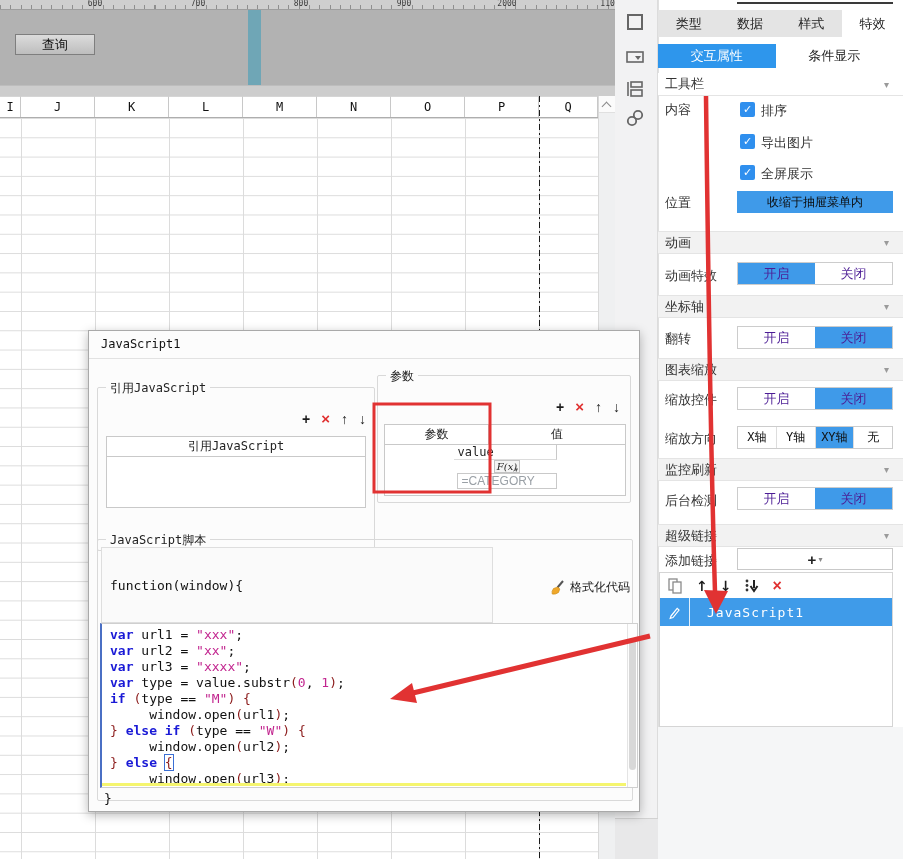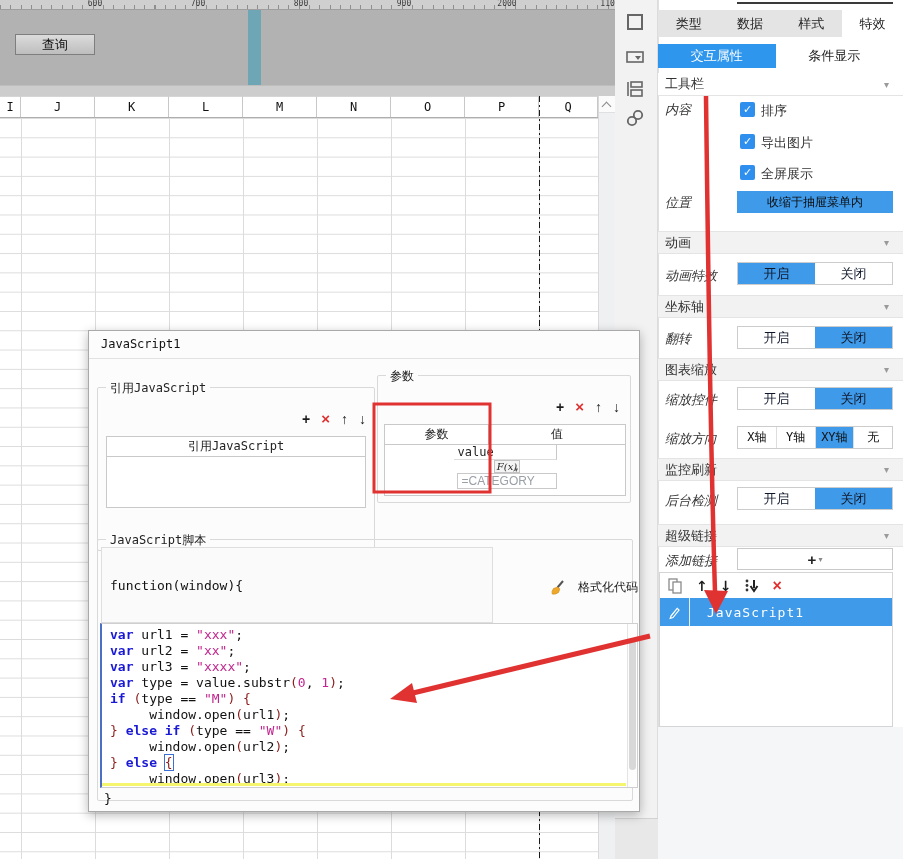--- a/index.html
+++ b/index.html
@@ -51,25 +51,25 @@
   .tab.active { background:#fff; }
   #subtabs { left:658px; top:44px; width:235px; height:24px; display:flex; }
   .subtab { flex:1; display:flex; align-items:center; justify-content:center; font-size:13px; }
   .subtab.active { background:#2e96ec; color:#fff; }
   .subtab.inactive { background:#fff; color:#222; }
 
   .sec-strip { left:658px; width:245px; height:23px; background:#f2f2f2;
     border-top:1px solid #e4e4e4; border-bottom:1px solid #e4e4e4;
     display:flex; align-items:center; padding-left:7px; font-size:13px; color:#333; }
   .caret { position:absolute; right:14px; color:#9a9a9a; font-size:10px; }
-  .row-label { position:absolute; left:665px; font-size:13px; color:#333;font-style:italic; }
+  .row-label { position:absolute; left:665px; font-size:13px; color:#333; }
 
   .toggle { position:absolute; left:737px; width:156px; height:23px; display:flex;
     border:1px solid #ccc; background:#fff; }
-  .tg { flex:1; display:flex; align-items:center; justify-content:center; font-size:13px; color:#0f172a; }
+  .tg { flex:1; display:flex; align-items:center; justify-content:center; font-size:13px; color:#4c1d95; }
   .tg.on { background:#3f9ae9; }
   .seg { position:absolute; left:737px; width:156px; height:23px; display:flex; border:1px solid #ccc; background:#fff; }
   .seg .sg { flex:1; display:flex; align-items:center; justify-content:center;
     font-size:12px; color:#111; border-right:1px solid #ddd; font-family:"DejaVu Sans Mono",monospace; }
   .seg .sg:last-child { border-right:none; }
   .seg .sg.on { background:#3f9ae9; }
 
   .cb { position:absolute; left:740px; width:15px; height:15px; background:#2f8fee; border-radius:2px;
     color:#fff; font-size:11px; line-height:15px; text-align:center; }
   .cb-label { position:absolute; left:761px; font-size:13px; color:#333; }
@@ -109,21 +109,21 @@
     font-family:"DejaVu Sans Mono",monospace; font-size:12px; padding-left:4px; display:flex; align-items:center; }
   #fx-btn { margin-left:4px; width:26px; height:18px; border:1px solid #c2c2c2; background:#f4f4f4;
     font-family:"DejaVu Serif",serif; font-style:italic; font-size:10px;
     display:flex; align-items:center; justify-content:center; position:relative; }
   #fx-btn .fx-caret { position:absolute; right:1px; bottom:-2px; font-size:7px; color:#555; font-style:normal; }
   #pvalue-input { margin-left:3px; width:100px; height:18px; border:1px solid #c9c9c9; background:#fff;
     color:#9aa0a6; font-size:12px; padding:0 4px; font-family:"Liberation Sans",sans-serif; }
 
   #func-box { position:absolute; left:12px; top:216px; width:392px; height:76px; background:#fafafa; border:1px solid #dedede; }
   #func-open { position:absolute; left:8px; top:30px; font-family:"DejaVu Sans Mono",monospace; font-size:13px; color:#111; }
-  #format-btn { position:absolute; left:460px; top:248px; display:flex; align-items:center; gap:13px; font-size:12px; color:#222; }
+  #format-btn { position:absolute; left:460px; top:248px; display:flex; align-items:center; gap:5px; font-size:12px; color:#222; }
 
   #code-editor { position:absolute; left:11px; top:292px; width:538px; height:165px; background:#fff;
     border:1px solid #cfcfcf; border-left:2px solid #4a6fc4; overflow:hidden; }
   #code { position:absolute; left:8px; top:3px; font-family:"DejaVu Sans Mono",monospace; font-size:13px;
     line-height:16px; white-space:pre; color:#111; }
   .kw { color:#1a1ad6; font-weight:bold; }
   .str { color:#c2258f; }
   .num { color:#c2258f; }
   .pr { color:#8b1a1a; }
   .pl { color:#111; }

